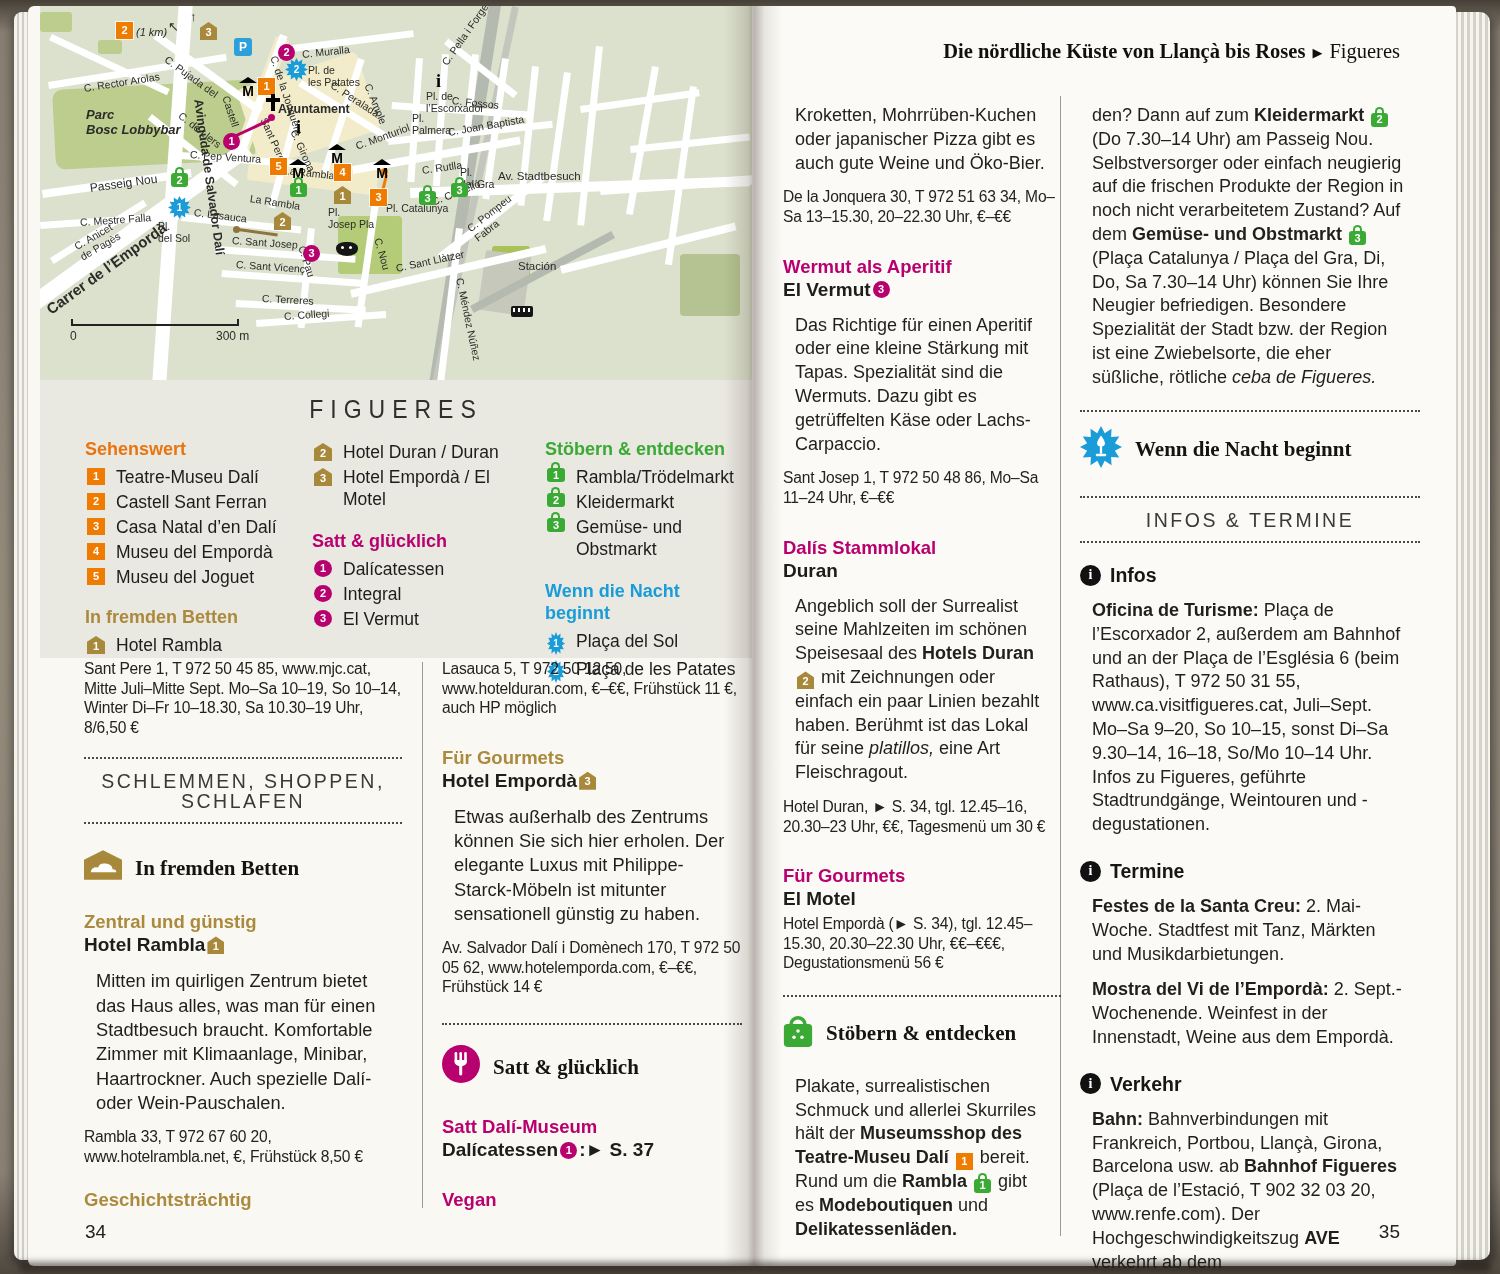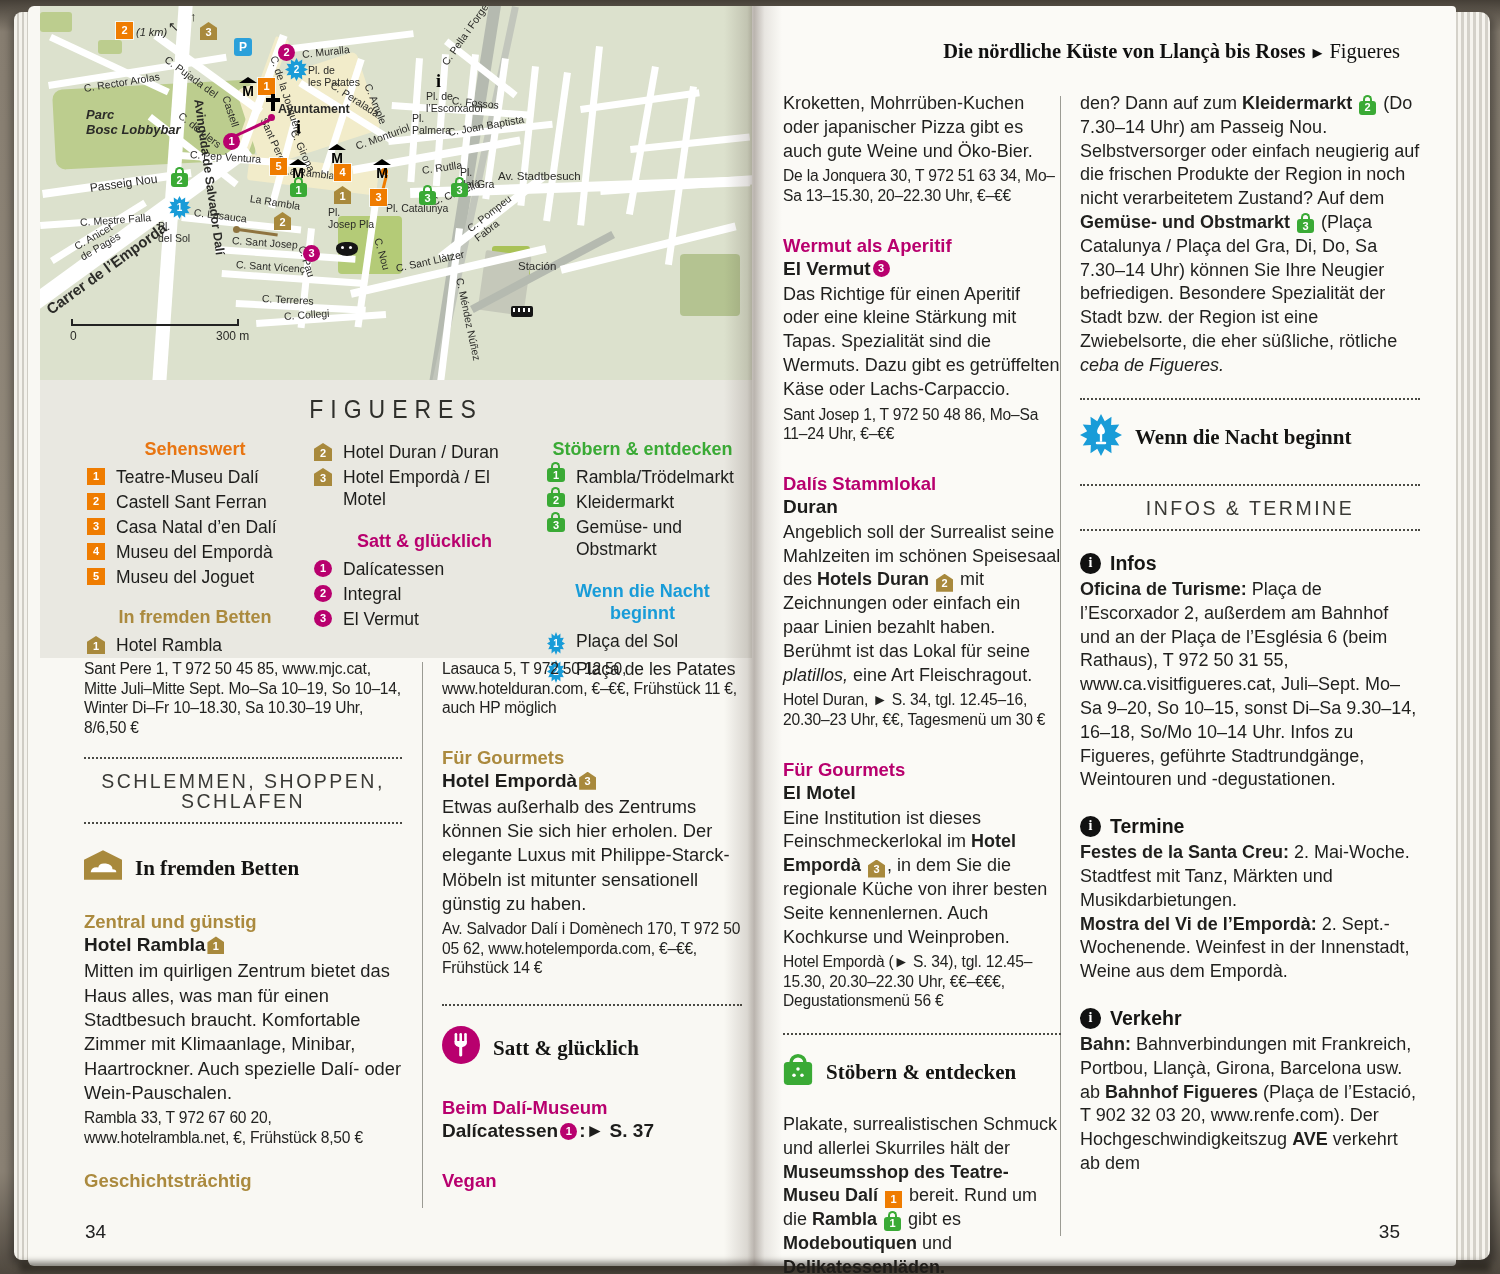--- a/index.html
+++ b/index.html
@@ -52,28 +52,28 @@
   .b-tr{background:transparent;position:relative;width:22px;height:14px;}
   .b-tr::before{content:"";position:absolute;left:0;top:0;width:22px;height:11px;background:#151515;border-radius:2px;}
   .b-tr::after{content:"";position:absolute;left:2px;top:2px;width:18px;height:4px;background:repeating-linear-gradient(90deg,#fff 0 2px,#151515 2px 5px);}
   .mk{position:absolute;z-index:6;}
   .mk.b-sq{box-shadow:0 0 0 1px rgba(255,255,255,.75);}
 
   
   .legend{position:absolute;left:12px;top:374px;width:712px;height:278px;background:#e9e8e1;}
   .lg-title{position:absolute;left:0;top:16px;width:100%;text-align:center;font:400 23px "Liberation Sans",sans-serif;letter-spacing:7px;color:#2f2f2b;transform:scaleY(1.12);}
   .lg-col{position:absolute;top:58px;}
-  .lg-h{font:700 18px/22px "Liberation Sans",sans-serif;margin:0 0 6px;text-align:center;}
+  .lg-h{font:700 18px/22px "Liberation Sans",sans-serif;margin:0 0 6px;}
   .lg-item{display:flex;gap:9px;margin:3px 0;font:400 17.5px/22px "Liberation Sans",sans-serif;color:#1d1d1b;align-items:flex-start;}
   .lg-item .bdg{margin-top:2px;width:18px;}
   .c-or{color:#e87511}.c-go{color:#ab8a3e}.c-ma{color:#b8006e}.c-gr{color:#3aaa35}.c-bl{color:#199cd8}
 
   
   .col{position:absolute;color:#1f1f1d;}
-  .para{font:400 18.3px/24.3px "Liberation Sans",sans-serif;margin:0;}
+  .para{font:400 18.3px/24.3px "Liberation Sans",sans-serif;margin:12px;}
   .pr .para{font-size:18px;line-height:23.8px;}
   .small{font:400 15.6px/19.6px "Liberation Sans",sans-serif;letter-spacing:-0.2px;margin:3px 0 0;color:#232321;}
   .kicker{font:700 18.5px/23px "Liberation Sans",sans-serif;margin:0;}
   .etitle{font:700 19px/24px "Liberation Sans",sans-serif;color:#1d1d1b;margin:0 0 2px;display:flex;align-items:center;flex-wrap:wrap;}
   .etitle .rb,.etitle span{font-weight:700;}
   .rb{font-weight:700;} .ri{font-style:italic;}
   .banner{text-align:center;font:400 19.5px/1 "Liberation Sans",sans-serif;letter-spacing:2.5px;color:#3a3a36;
     border-top:2.5px dotted #4a4a44;border-bottom:2.5px dotted #4a4a44;padding:13px 0 11px;}
   .dotted{border-top:2.5px dotted #4a4a44;height:0;}
   .sechead{display:flex;align-items:center;gap:13px;font:700 21px "Liberation Serif",serif;color:#141412;}
@@ -385,21 +385,21 @@
             <g fill="#fff">
               <rect x="12.6" y="7" width="2.6" height="10" rx="1.3"></rect>
               <rect x="17.4" y="7" width="2.6" height="10" rx="1.3"></rect>
               <rect x="22.2" y="7" width="2.6" height="10" rx="1.3"></rect>
               <path d="M12.6 15 h12.2 v3 a6 6 0 0 1 -4.6 3.2 v8.3 a1.6 1.6 0 0 1 -3 0 v-8.3 a6 6 0 0 1 -4.6 -3.2 z"></path>
             </g>
           </svg>
       </span>
       <span>Satt &amp; glücklich</span>
     </div>
-    <p class="kicker c-ma" style="margin-top:26px;">Beim Dalí-Museum</p>
+    <p class="kicker c-ma" style="margin-top:26px;">Satt Dalí-Museum</p>
     <div class="etitle">
         <span class="rb">Dalícatessen </span>
         <span class="bdg b-ci">1</span>
         <span class="rb">: </span>
         <span>► S. 37</span>
       </div>
     <p class="kicker c-ma" style="margin-top:26px;">Vegan</p>
 
   </div>
 
@@ -426,21 +426,20 @@
     <p class="kicker c-ma" style="margin-top:28px;">Dalís Stammlokal</p>
     <div class="etitle">
         <span class="rb">Duran</span>
       </div>
     <p class="para"><span>Angeblich soll der Surrealist seine Mahlzeiten im schönen Speisesaal des </span><span class="rb">Hotels Duran </span><span class="bdg b-ho">2</span><span> mit Zeichnungen oder einfach ein paar Linien bezahlt haben. Berühmt ist das Lokal für seine </span><span class="ri">platillos,</span><span> eine Art Fleischragout.</span></p>
     <p class="small">Hotel Duran, ► S. 34, tgl. 12.45–16, 20.30–23 Uhr, €€, Tagesmenü um 30 €</p>
     <p class="kicker c-ma" style="margin-top:28px;">Für Gourmets</p>
     <div class="etitle">
         <span class="rb">El Motel</span>
       </div>
-    <p class="para"><span>Eine Institution ist dieses Feinschmeckerlokal im </span><span class="rb">Hotel Empordà </span><span class="bdg b-ho">3</span><span>, in dem Sie die regionale Küche von ihrer besten Seite kennenlernen. Auch Kochkurse und Weinproben.</span></p>
     <p class="small">Hotel Empordà (► S. 34), tgl. 12.45–15.30, 20.30–22.30 Uhr, €€–€€€, Degustationsmenü 56 €</p>
     <div class="dotted" style="margin-top:22px;"></div>
     <div class="sechead" style="margin-top:16px;">
       <span>
         <svg width="30" height="36" viewBox="0 0 34 40">
             <path d="M9 13 a8 8 0 0 1 16 0" fill="none" stroke="#3aaa35" stroke-width="4"></path>
             <rect x="1" y="12" width="32" height="26" rx="4" fill="#3aaa35"></rect>
             <circle cx="17" cy="20" r="2" fill="#fff"></circle>
             <circle cx="12.5" cy="27" r="2" fill="#fff"></circle>
             <circle cx="21.5" cy="27" r="2" fill="#fff"></circle>

